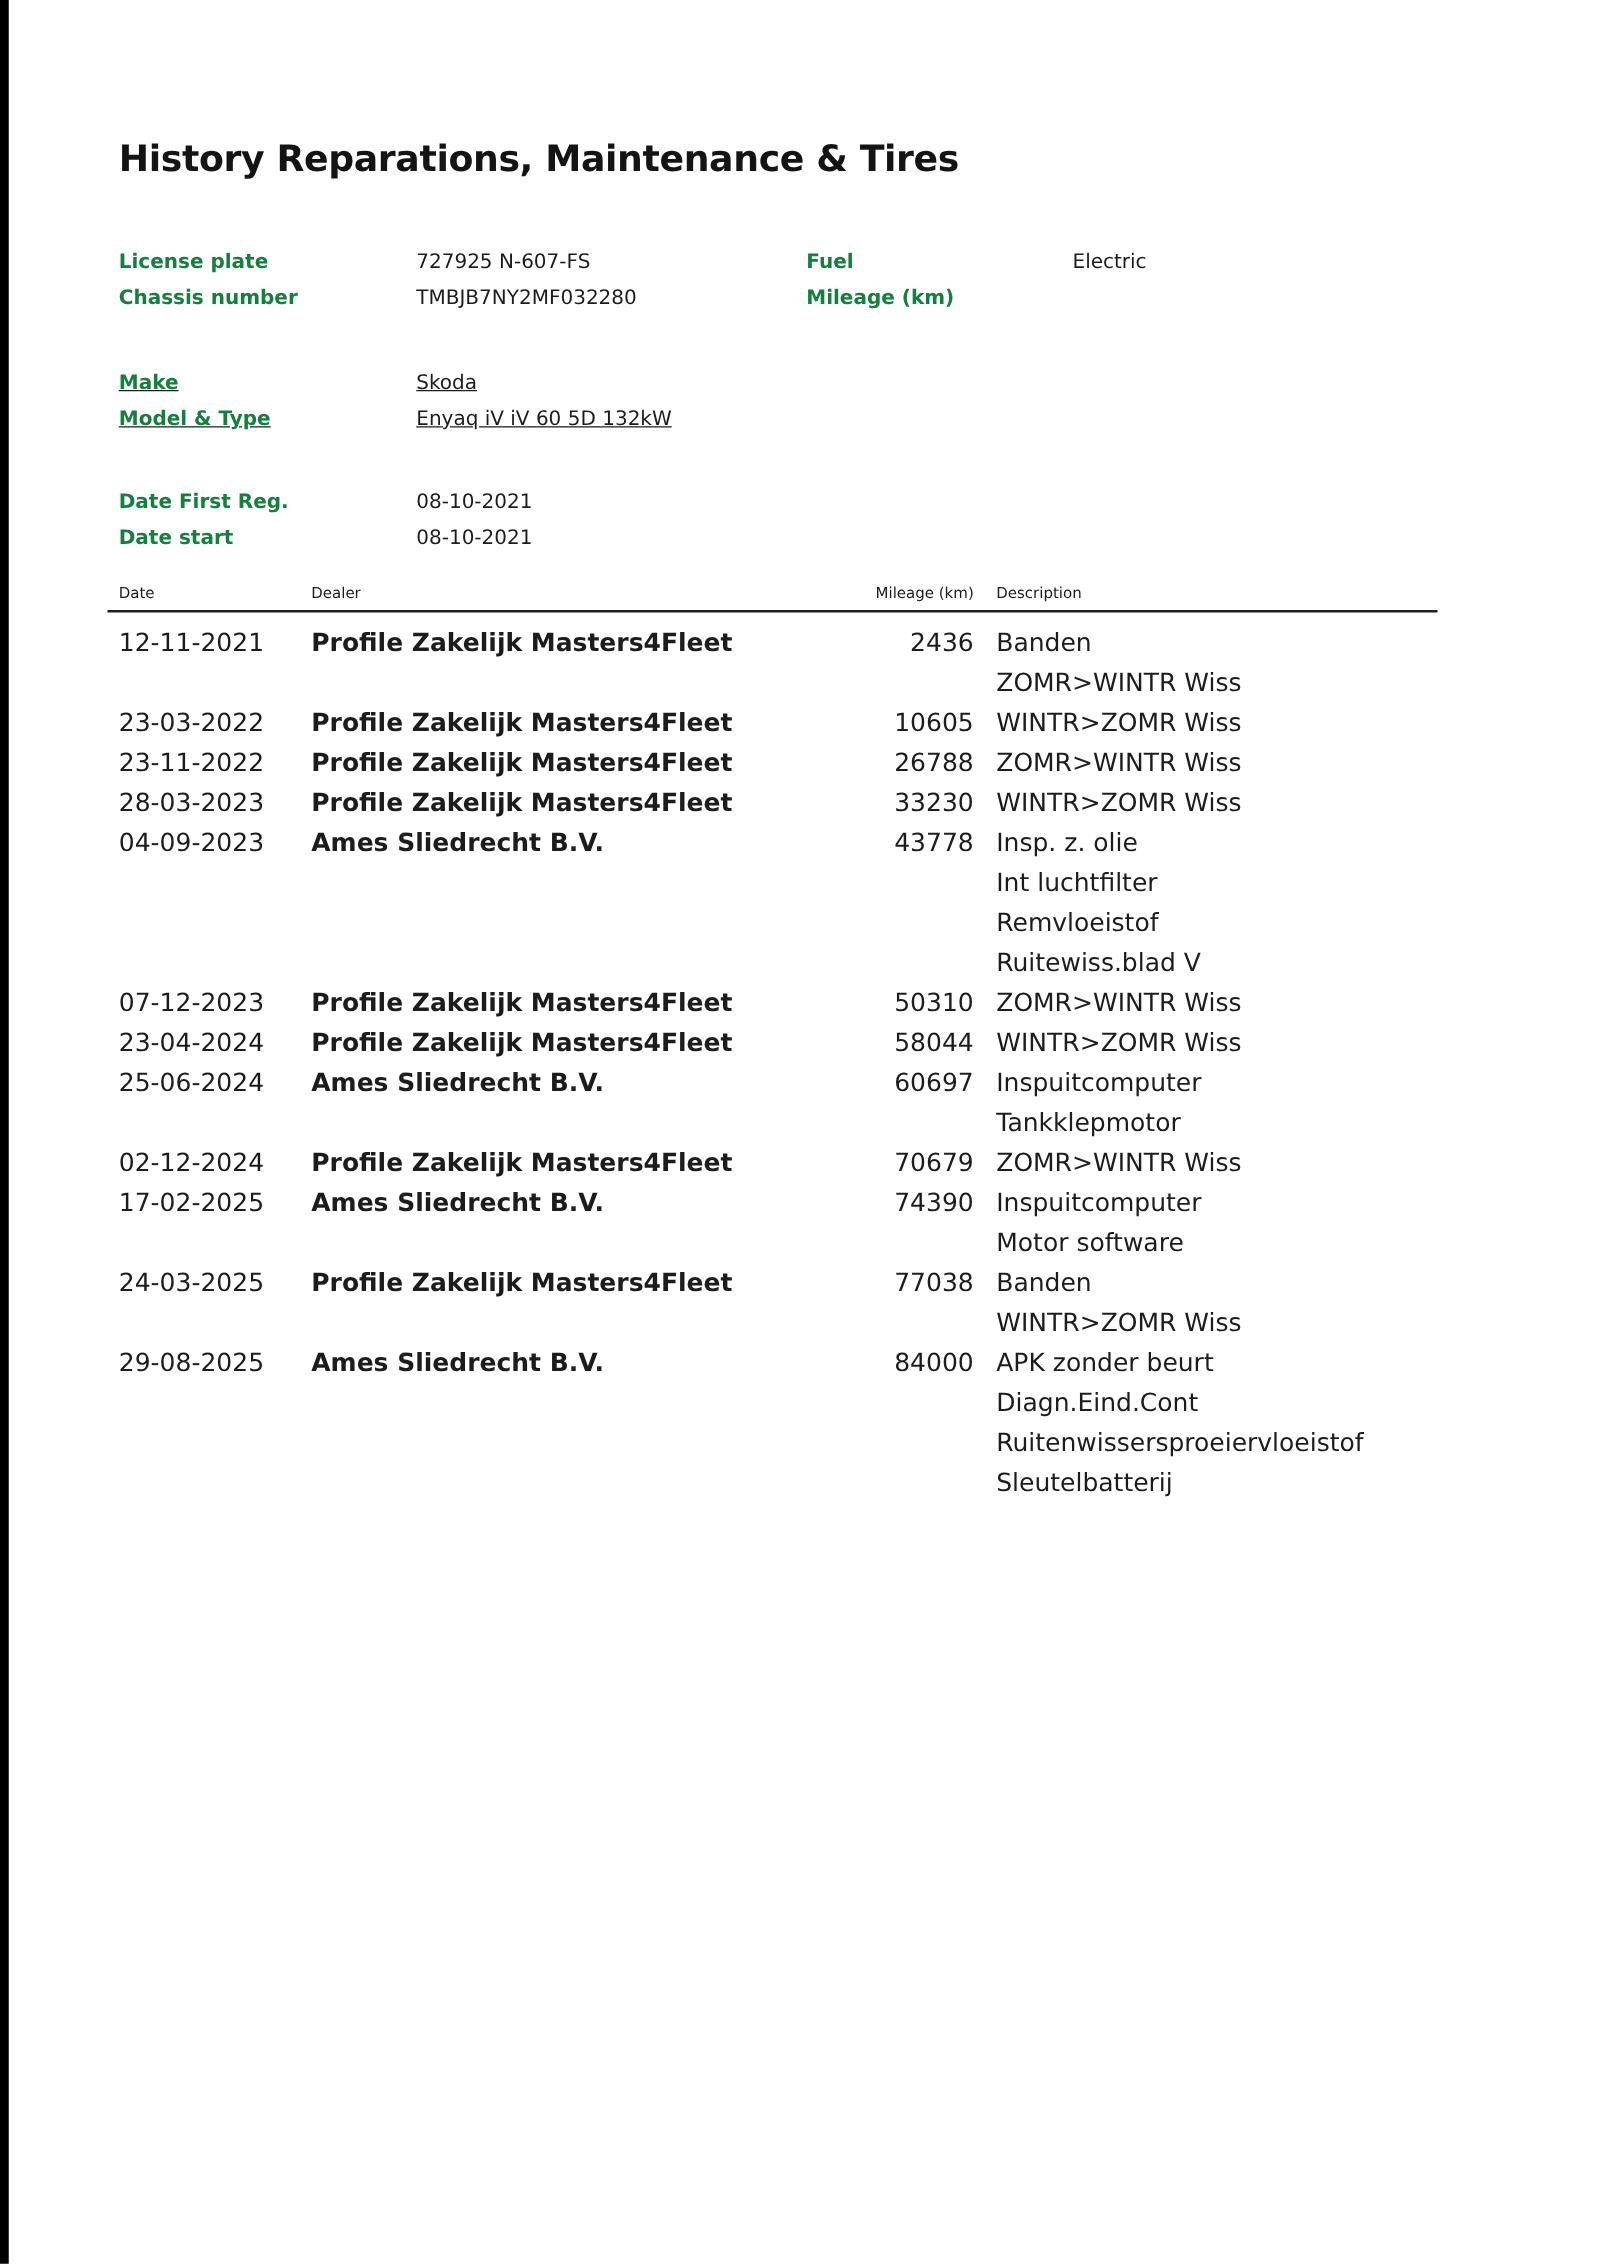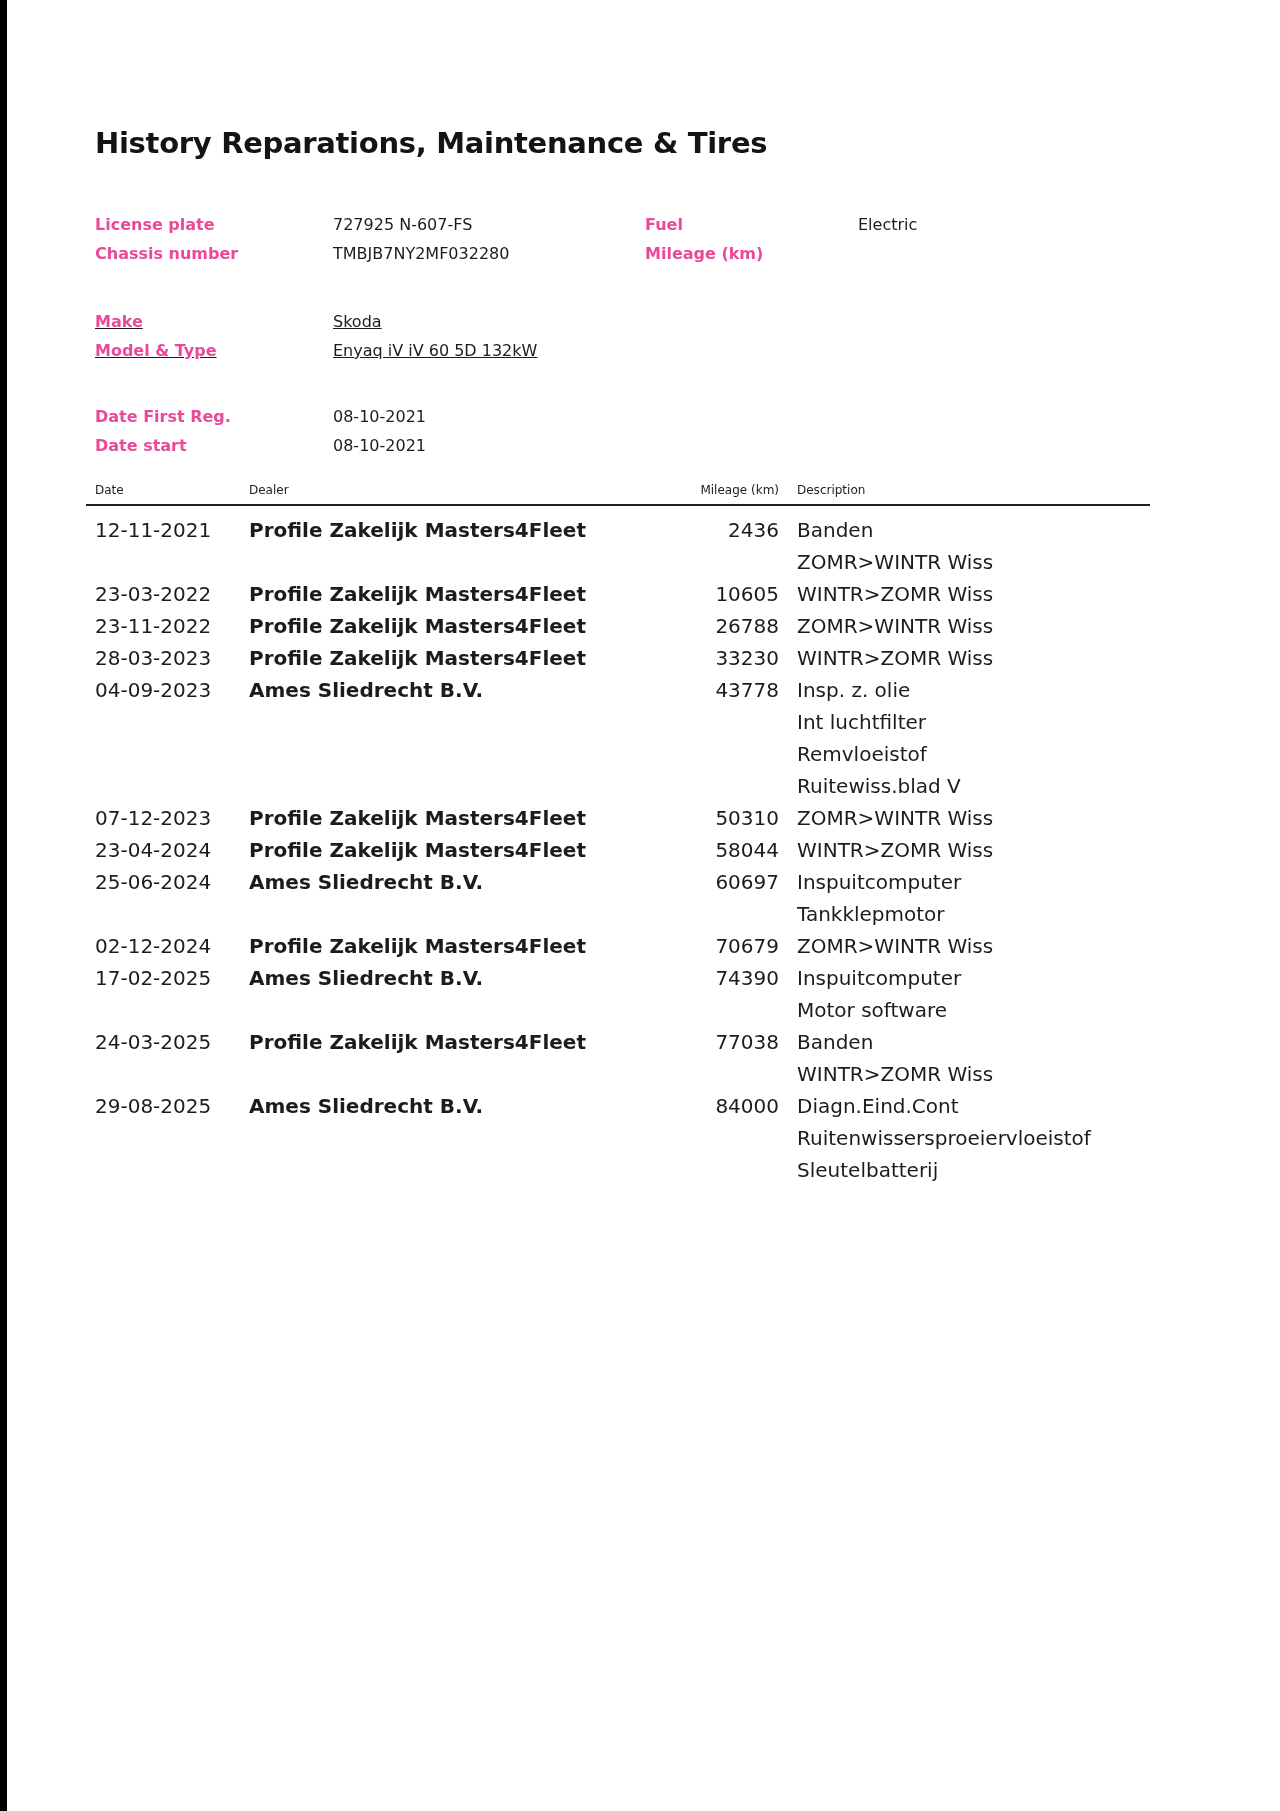--- a/index.html
+++ b/index.html
@@ -8,38 +8,38 @@
     background:#ffffff;
     position:relative;
     font-family:"DejaVu Sans", sans-serif;
     color:#1c1c1c;
     overflow:hidden;
   }
   .scan-bar{
     position:absolute;left:0;top:0;width:7px;height:1811px;background:#000;
   }
   .content{
-    position:absolute;left:95px;top:16px;width:1120px;
+    position:absolute;left:95px;top:0;width:1120px;
   }
   h1.title{
     font-size:29px;line-height:34px;font-weight:bold;
     letter-spacing:-0.3px;color:#141414;
     margin:110px 0 0 0;
   }
   .id-grid{
     display:grid;grid-template-columns:238px 312px 213px 1fr;
     margin-top:50px;
   }
   .kv-grid{
     display:grid;grid-template-columns:238px 1fr;
   }
   .gap-make{margin-top:39px;text-decoration:underline;}
   .gap-dates{margin-top:37px;}
   .cell{font-size:16px;line-height:29px;white-space:nowrap;}
-  .lbl{font-weight:bold;color:#ec4899;}
+  .lbl{font-weight:bold;color:#15803d;}
   h2.work{
     font-size:17px;line-height:22px;font-weight:bold;color:#161616;
     margin:36px 0 0 0;
   }
   .thead{
     display:grid;grid-template-columns:154px 405px 125px 1fr;
     margin-top:19px;font-size:12px;line-height:22px;
   }
   .thead .th{white-space:nowrap;}
   .th-mileage{text-align:right;}
@@ -170,20 +170,21 @@
           <div class="c-date">24-03-2025</div>
           <div class="c-dealer">Profile Zakelijk Masters4Fleet</div>
           <div class="c-mileage">77038</div>
           <div class="c-desc">Banden</div>
           <div class="c-desc">WINTR&gt;ZOMR Wiss</div>
         </div>
         <div class="work-row">
           <div class="c-date">29-08-2025</div>
           <div class="c-dealer">Ames Sliedrecht B.V.</div>
           <div class="c-mileage">84000</div>
+          <div class="c-desc">APK zonder beurt</div>
           <div class="c-desc">Diagn.Eind.Cont</div>
           <div class="c-desc">Ruitenwissersproeiervloeistof</div>
           <div class="c-desc">Sleutelbatterij</div>
         </div>
       </div>
   </div>
 
 </div>
 
 </body></html>

